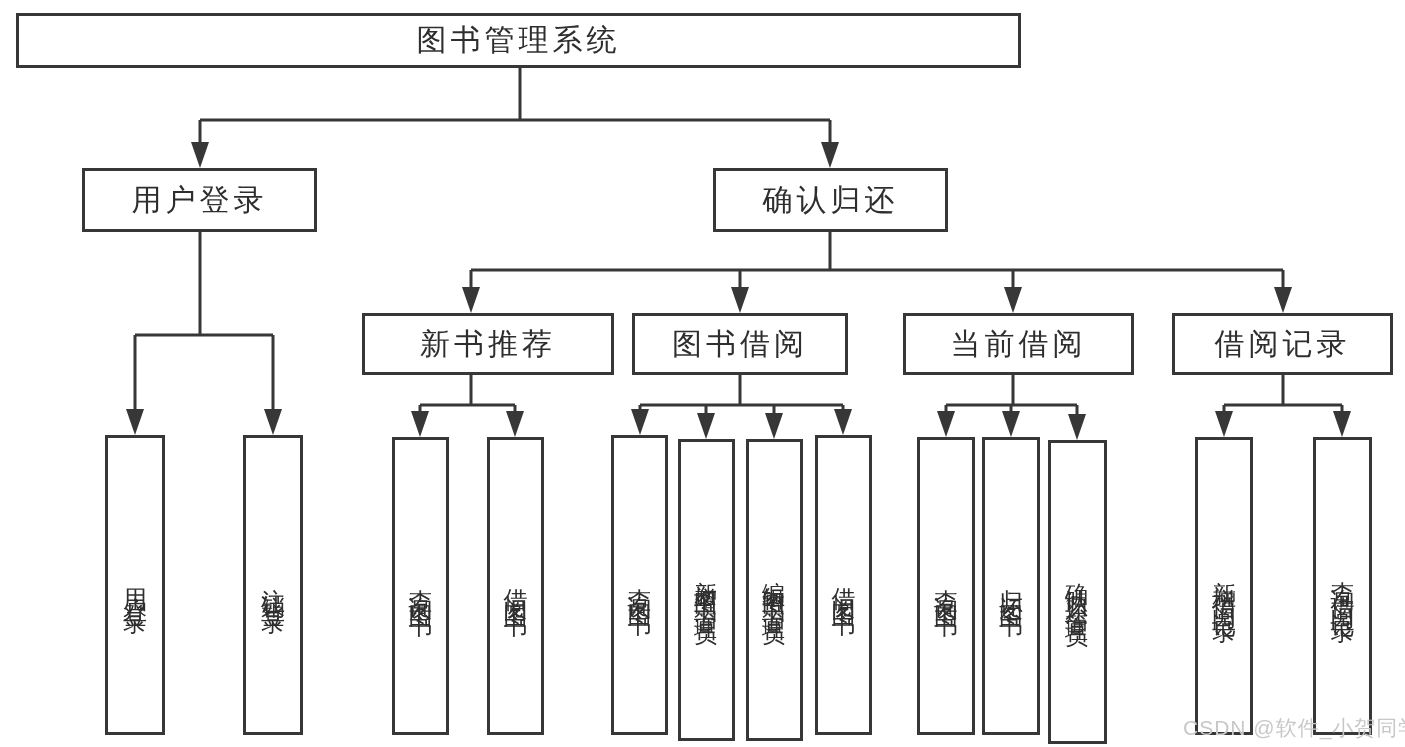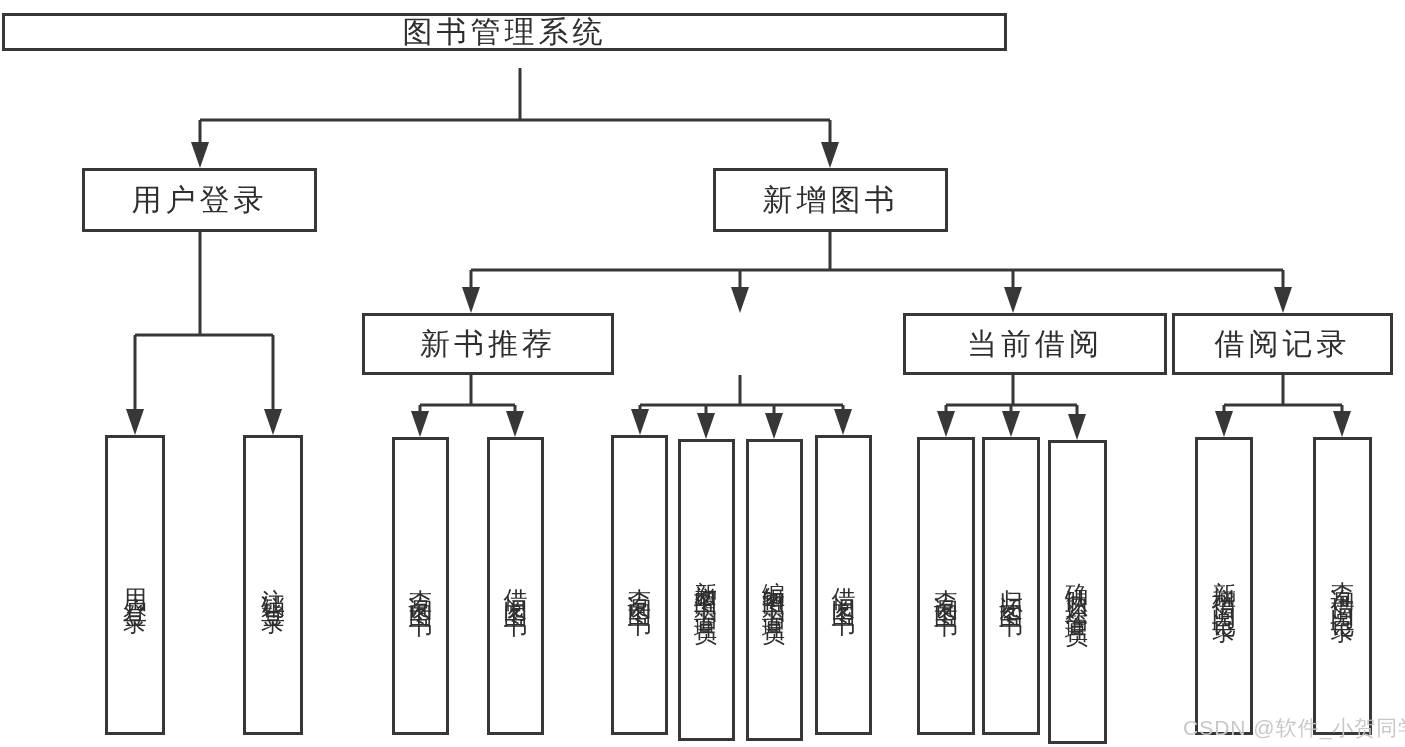--- a/index.html
+++ b/index.html
@@ -78,35 +78,38 @@
       <polygon class="ah" points="1068,414 1086,414 1077,440"></polygon>
     </g>
 
     <g>
       <path class="ln" d="M1283,375 V405 M1224,405 H1342 M1224,405 V419 M1342,405 V419"></path>
       <polygon class="ah" points="1215,411 1233,411 1224,437"></polygon>
       <polygon class="ah" points="1333,411 1351,411 1342,437"></polygon>
     </g>
   </svg>
 
-  <div class="box h" style="left:2px;top:13px;width:1005px;height:38px">
+  <div class="box h" style="left:16px;top:13px;width:1005px;height:55px">
     <span>图书管理系统</span>
   </div>
 
   <div class="box h" style="left:82px;top:168px;width:235px;height:64px">
     <span>用户登录</span>
   </div>
   <div class="box h" style="left:713px;top:168px;width:235px;height:64px">
-    <span>新增图书</span>
+    <span>确认归还</span>
   </div>
 
   <div class="box h" style="left:362px;top:313px;width:252px;height:62px">
     <span>新书推荐</span>
   </div>
-  <div class="box h" style="left:903px;top:313px;width:264px;height:62px">
+  <div class="box h" style="left:632px;top:313px;width:216px;height:62px">
+    <span>图书借阅</span>
+  </div>
+  <div class="box h" style="left:903px;top:313px;width:231px;height:62px">
     <span>当前借阅</span>
   </div>
   <div class="box h" style="left:1172px;top:313px;width:221px;height:62px">
     <span>借阅记录</span>
   </div>
 
   <div class="box v" style="left:105px;top:435px;width:60px;height:300px">
     <span>用户登录</span>
   </div>
   <div class="box v" style="left:243px;top:435px;width:60px;height:300px">

